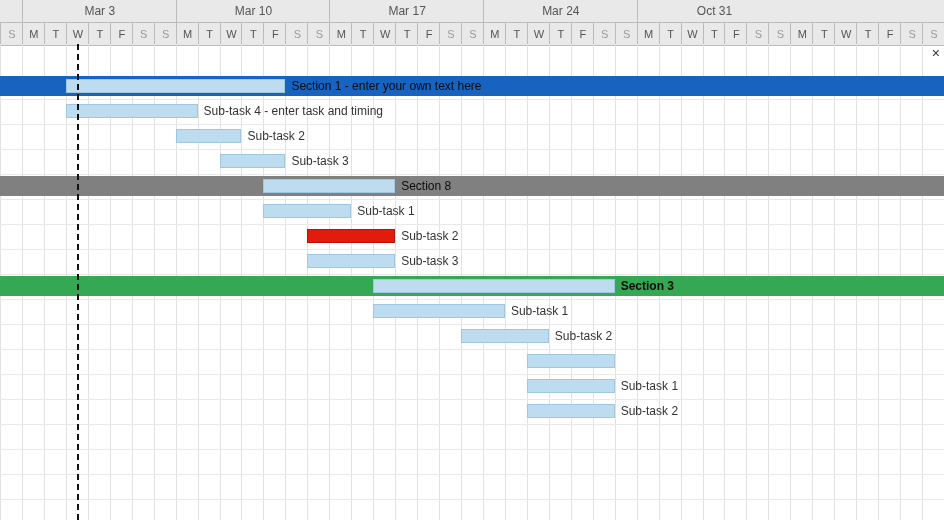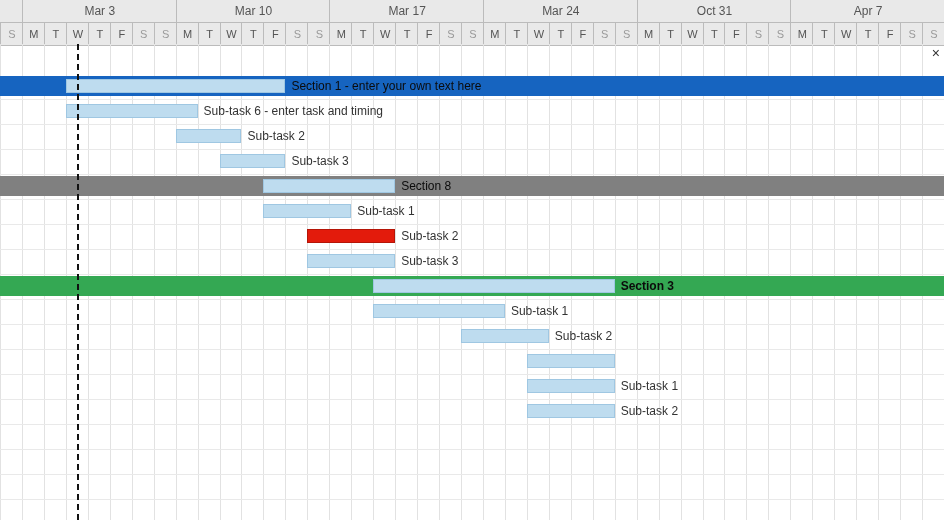--- a/index.html
+++ b/index.html
@@ -28,21 +28,20 @@
 <body>
 
 <div id="gantt">
   <div class="header">
     <div class="monthrow" id="monthrow">
         <div class="monthcell" style="left: 21.9535px; width: 153.674px;">Mar 3</div>
         <div class="monthcell" style="left: 175.628px; width: 153.674px;">Mar 10</div>
         <div class="monthcell" style="left: 329.302px; width: 153.674px;">Mar 17</div>
         <div class="monthcell" style="left: 482.977px; width: 153.674px;">Mar 24</div>
         <div class="monthcell" style="left: 636.651px; width: 153.674px;">Oct 31</div>
-        <div class="monthcell" style="left: 790.326px; width: 153.674px;">Apr 7</div>
       </div>
     <div class="dowrow" id="dowrow">
         <div class="dowcell sat" style="left: 0px; width: 21.9535px;">S</div>
         <div class="dowcell" style="left: 21.9535px; width: 21.9535px;">M</div>
         <div class="dowcell" style="left: 43.907px; width: 21.9535px;">T</div>
         <div class="dowcell" style="left: 65.8605px; width: 21.9535px;">W</div>
         <div class="dowcell" style="left: 87.814px; width: 21.9535px;">T</div>
         <div class="dowcell" style="left: 109.767px; width: 21.9535px;">F</div>
         <div class="dowcell sun sat" style="left: 131.721px; width: 21.9535px;">S</div>
         <div class="dowcell sat" style="left: 153.674px; width: 21.9535px;">S</div>
@@ -127,21 +126,21 @@
       <div class="vline" style="left: 856.186px;"></div>
       <div class="vline" style="left: 878.14px;"></div>
       <div class="vline" style="left: 900.093px;"></div>
       <div class="vline" style="left: 922.047px;"></div>
       <div class="rowborder" style="top: 55px;"></div>
       <div class="sectionband blue" style="top: 32px;"></div>
       <div class="taskbar" style="left: 65.8605px; width: 219.535px; top: 35px;"></div>
       <div class="tasklabel onband" style="left: 291.395px; top: 35px;">Section 1 - enter your own text here</div>
       <div class="rowborder" style="top: 80px;"></div>
       <div class="taskbar" style="left: 65.8605px; width: 131.721px; top: 60px;"></div>
-      <div class="tasklabel" style="left: 203.581px; top: 60px;">Sub-task 6 - enter task and timing</div>
+      <div class="tasklabel" style="left: 203.581px; top: 60px;">Sub-task 4 - enter task and timing</div>
       <div class="rowborder" style="top: 105px;"></div>
       <div class="taskbar" style="left: 175.628px; width: 65.8605px; top: 85px;"></div>
       <div class="tasklabel" style="left: 247.488px; top: 85px;">Sub-task 2</div>
       <div class="rowborder" style="top: 130px;"></div>
       <div class="taskbar" style="left: 219.535px; width: 65.8605px; top: 110px;"></div>
       <div class="tasklabel" style="left: 291.395px; top: 110px;">Sub-task 3</div>
       <div class="rowborder" style="top: 155px;"></div>
       <div class="sectionband gray" style="top: 132px;"></div>
       <div class="taskbar" style="left: 263.442px; width: 131.721px; top: 135px;"></div>
       <div class="tasklabel onband" style="left: 401.163px; top: 135px;">Section 8</div>

